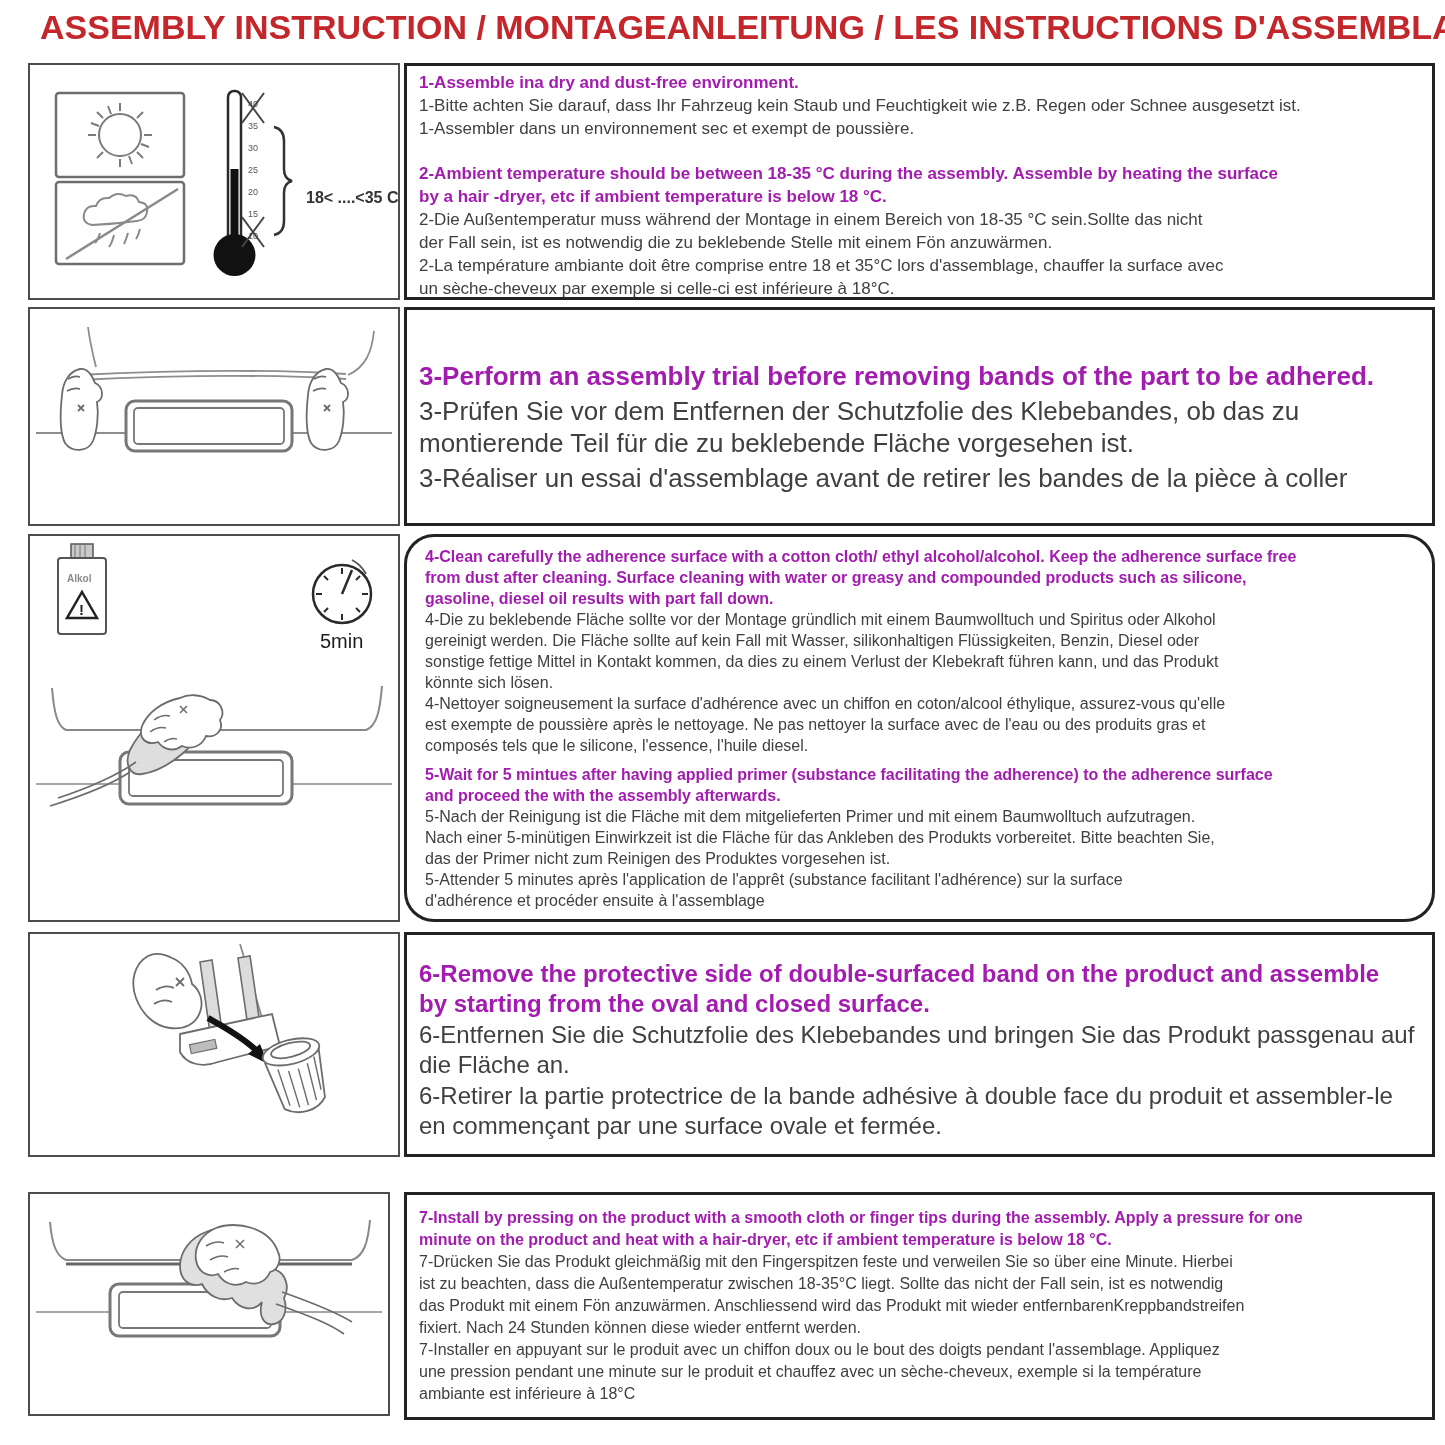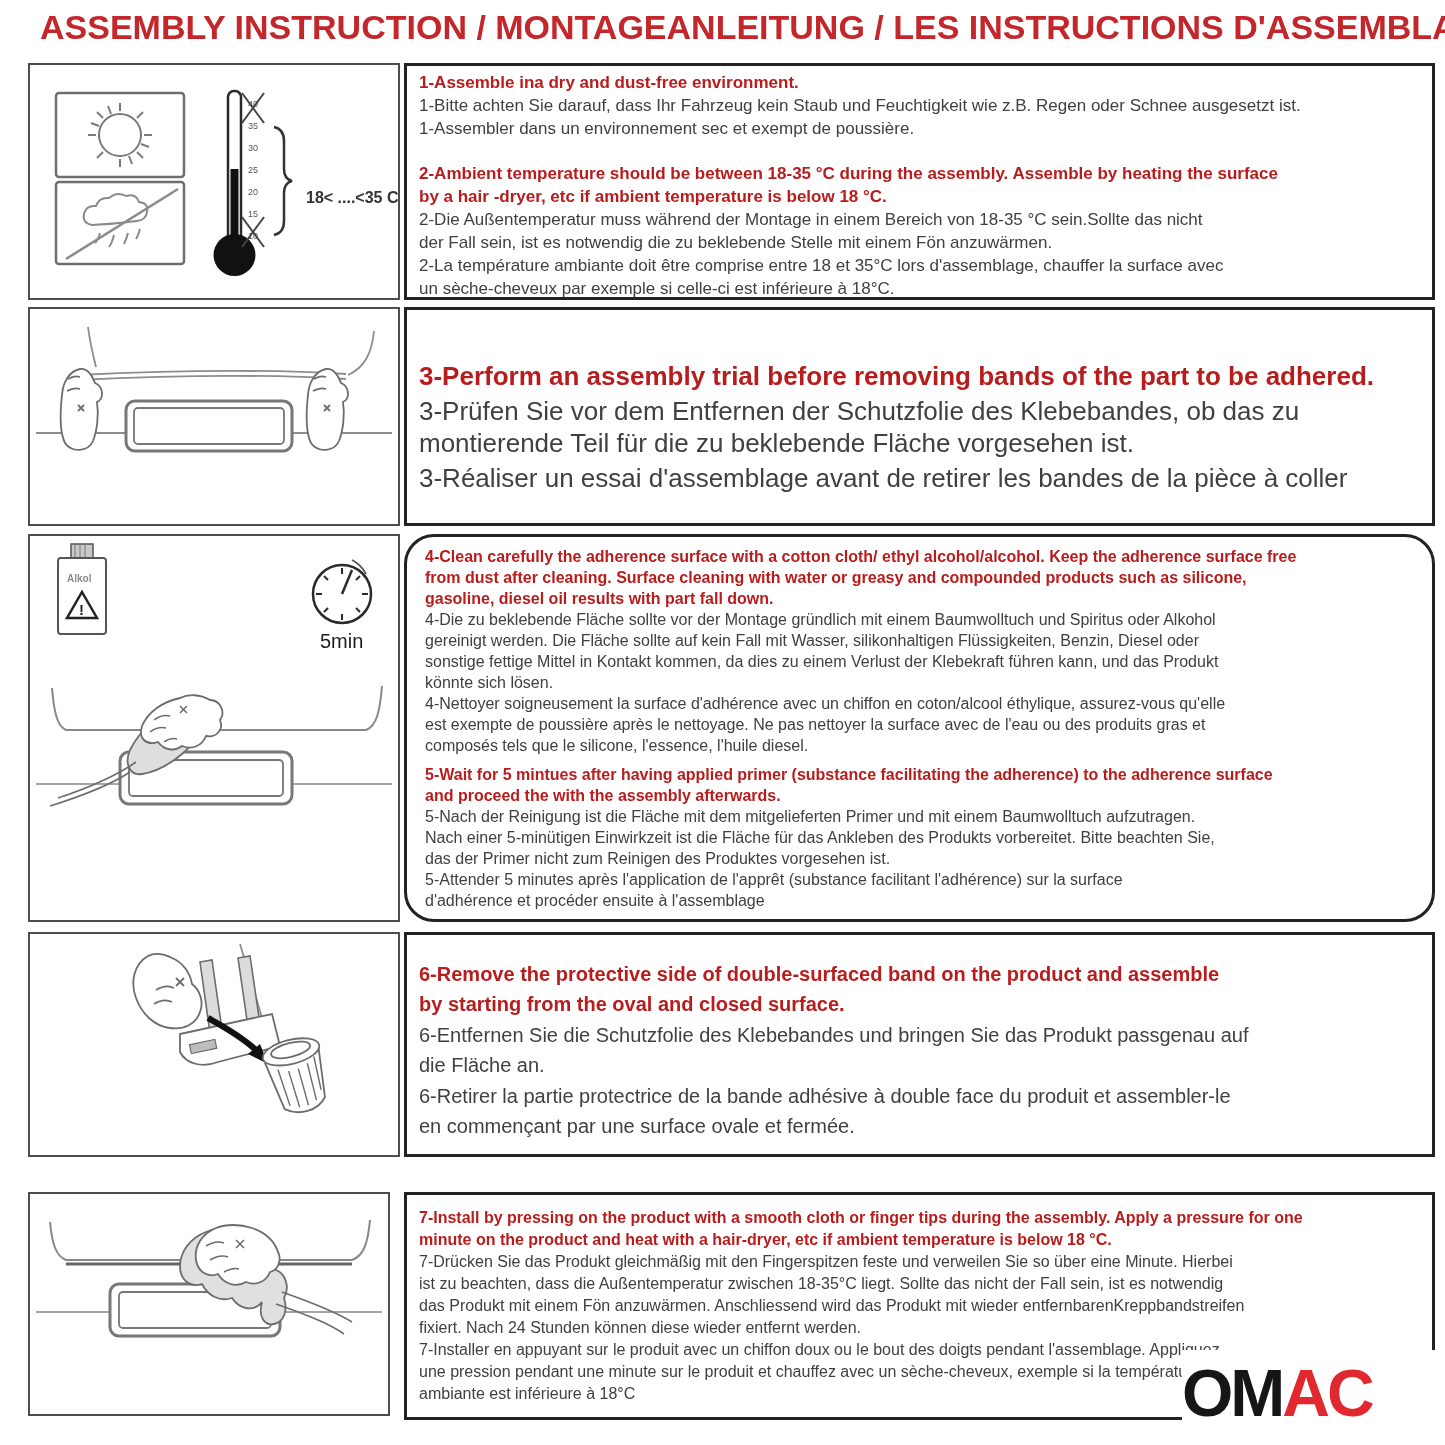--- a/index.html
+++ b/index.html
@@ -4,32 +4,32 @@
 <style>
   html,body{margin:0;padding:0;background:#ffffff;}
   .page{position:relative;width:1445px;height:1445px;background:#fff;overflow:hidden;
         font-family:"Liberation Sans",sans-serif;color:#1f1f1f;}
   .title{position:absolute;left:40px;top:8px;width:1380px;font-size:34px;font-weight:700;
          letter-spacing:0px;color:#c4272b;white-space:nowrap;}
   .row{position:absolute;left:0;width:1445px;}
   .illus-box{position:absolute;left:28px;width:372px;background:#fff;border:2px solid #4d4d4d;box-sizing:border-box;text-align:center;}
   .text-box{position:absolute;left:404px;width:1031px;background:#fff;border:3px solid #222;box-sizing:border-box;}
   .text-box p{margin:0;white-space:pre-line;}
-  .b{font-weight:700;color:#b91c1c;}
+  .b{font-weight:700;color:#a21caf;}
   .n{font-weight:400;color:#404040;}
   
   .r1 p{font-size:17px;line-height:23px;}
   .r1{padding:5px 6px 0 12px;}
   .r1 .gap{margin-bottom:22px;}
   .r2 p{font-size:26px;line-height:32px;margin-bottom:3px;}
   .r2{padding:50px 6px 0 12px;}
   .r3 p{font-size:16px;line-height:21px;}
   .r3{padding:9px 6px 0 18px;border-radius:30px;}
   .r3 .gap{margin-bottom:8px;}
-  .r4 p{font-size:20px;line-height:30px;margin-bottom:1px;}
+  .r4 p{font-size:24px;line-height:30px;margin-bottom:1px;}
   .r4{padding:24px 6px 0 12px;}
   .r5 p{font-size:16px;line-height:22px;}
   .r5{padding:12px 6px 0 12px;}
   svg{display:block;}
   .logo{position:absolute;left:1182px;top:1350px;width:260px;height:86px;background:#fff;
         display:flex;align-items:center;justify-content:flex-start;}
   .logo span{font-size:66px;font-weight:700;letter-spacing:-3px;line-height:1;
              font-family:"Liberation Sans",sans-serif;}
   .logo .lb{color:#161616;}
   .logo .lr{color:#e1282e;}
@@ -285,18 +285,14 @@
       <p class="n">7-Drücken Sie das Produkt gleichmäßig mit den Fingerspitzen feste und verweilen Sie so über eine Minute. Hierbei
 ist zu beachten, dass die Außentemperatur zwischen 18-35°C liegt. Sollte das nicht der Fall sein, ist es notwendig
 das Produkt mit einem Fön anzuwärmen. Anschliessend wird das Produkt mit wieder entfernbarenKreppbandstreifen
 fixiert. Nach 24 Stunden können diese wieder entfernt werden.</p>
       <p class="n">7-Installer en appuyant sur le produit avec un chiffon doux ou le bout des doigts pendant l'assemblage. Appliquez
 une pression pendant une minute sur le produit et chauffez avec un sèche-cheveux, exemple si la température
 ambiante est inférieure à 18°C</p>
     </div>
   </div>
 
-  <div class="logo">
-    <span class="lb">OM</span>
-      <span class="lr">AC</span>
-  </div>
 
 </div>
 
 </body></html>

